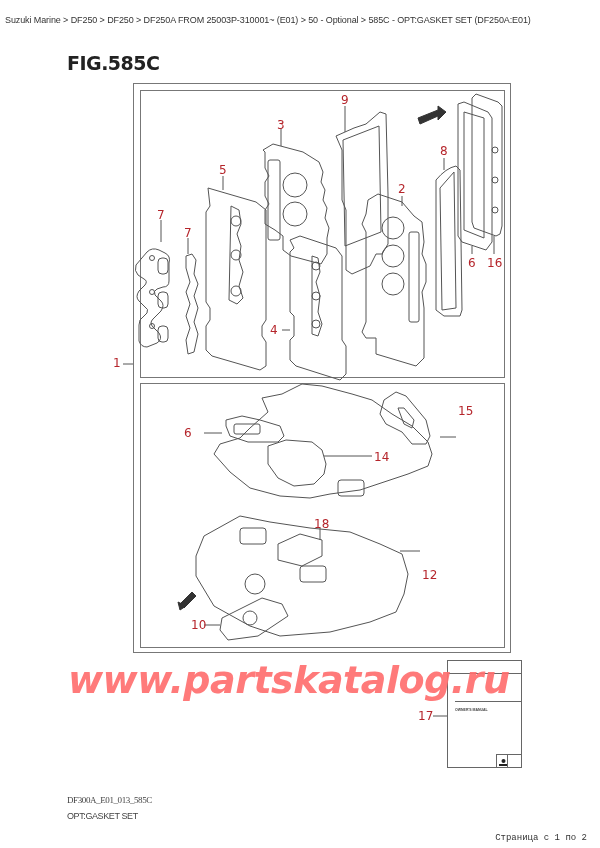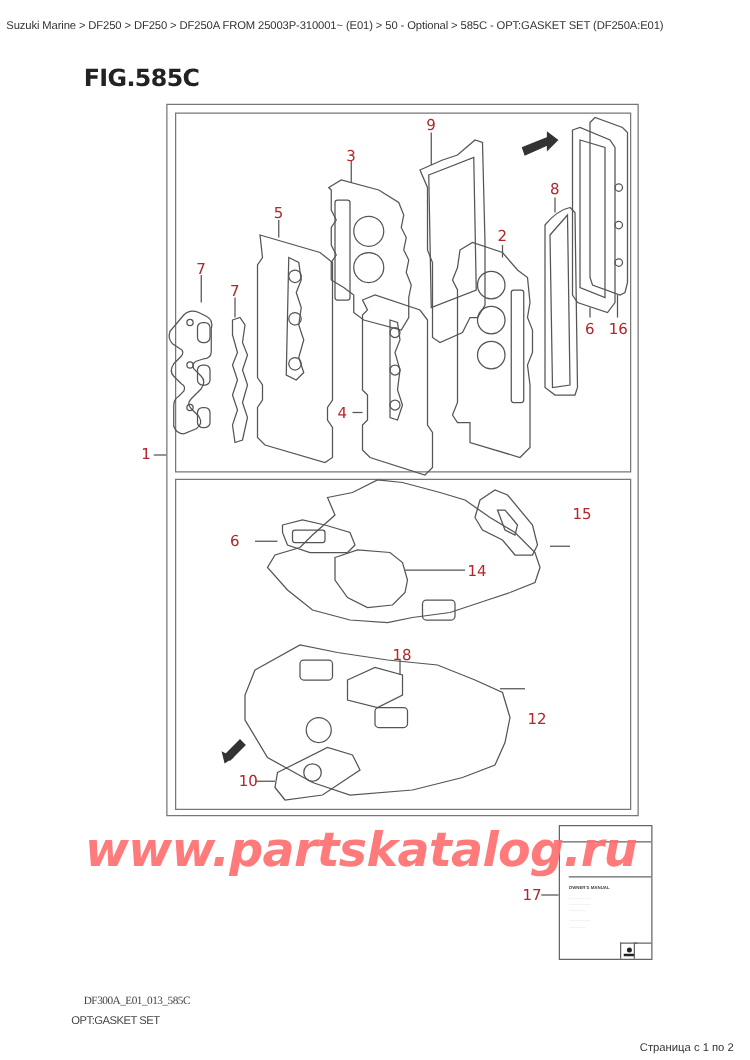--- a/index.html
+++ b/index.html
@@ -23,23 +23,23 @@
             border: 1px solid #666; box-sizing: border-box; background: #fff; }
   .manual .hline { position: absolute; left: 0; right: 0; border-top: 1px solid #666; }
   .manual .title { position: absolute; left: 7px; top: 47px; font-size: 3.5px; color: #444; font-weight: bold; }
   .manual .txt { position: absolute; left: 7px; font-size: 2.5px; color: #666; }
   .manual .icon-box { position: absolute; left: 48px; bottom: 0; width: 13px; height: 12px;
                       border-left: 1px solid #666; border-top: 1px solid #666; }
   .manual .code-box { position: absolute; right: 0; bottom: 0; width: 13px; height: 12px;
                       border-left: 1px solid #666; border-top: 1px solid #666; font-size: 2.5px; color: #666; }
   .footer-code { position: absolute; left: 67px; top: 795px; font-size: 9px; color: #444;
                  font-family: Liberation Serif, serif; letter-spacing: -0.4px; }
-  .footer-name { position: absolute; left: 57px; top: 811px; font-size: 9px; color: #444;
+  .footer-name { position: absolute; left: 67px; top: 811px; font-size: 9px; color: #444;
                  font-family: "Liberation Sans", sans-serif; letter-spacing: -0.4px; }
-  .page-info { position: absolute; right: 13px; top: 833px; font-size: 9px; color: #333; }
+  .page-info { position: absolute; right: 13px; top: 833px; font-size: 9px; color: #333; font-family: Liberation Mono, monospace; }
 </style>
 </head>
 <body>
 
 <div class="breadcrumb">Suzuki Marine &gt; DF250 &gt; DF250 &gt; DF250A FROM 25003P-310001~ (E01) &gt; 50 - Optional &gt; 585C - OPT:GASKET SET (DF250A:E01)</div>
 <div class="fig-title">FIG.585C</div>
 
 <div class="frame-outer"></div>
 <div class="panel panel-upper"></div>
 <div class="panel panel-lower"></div>

